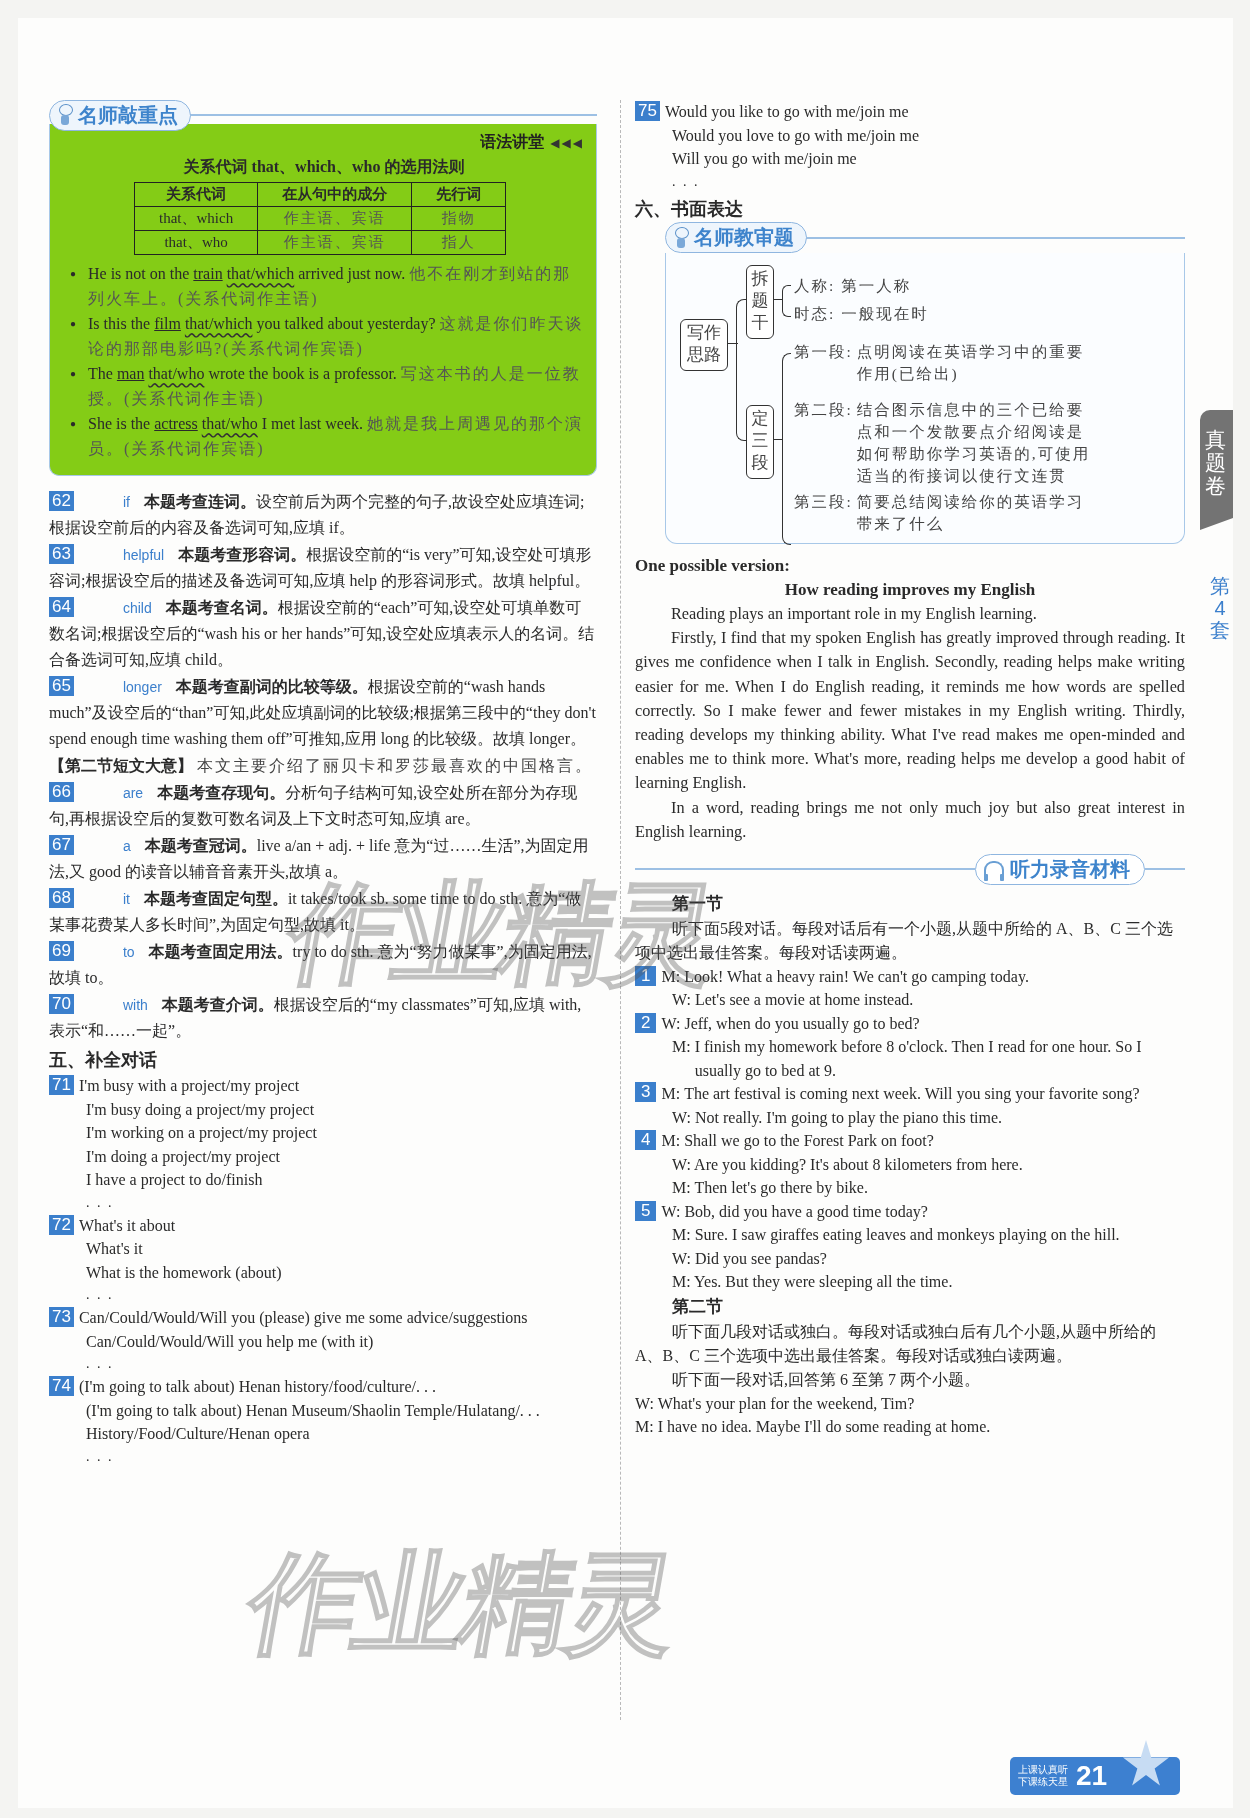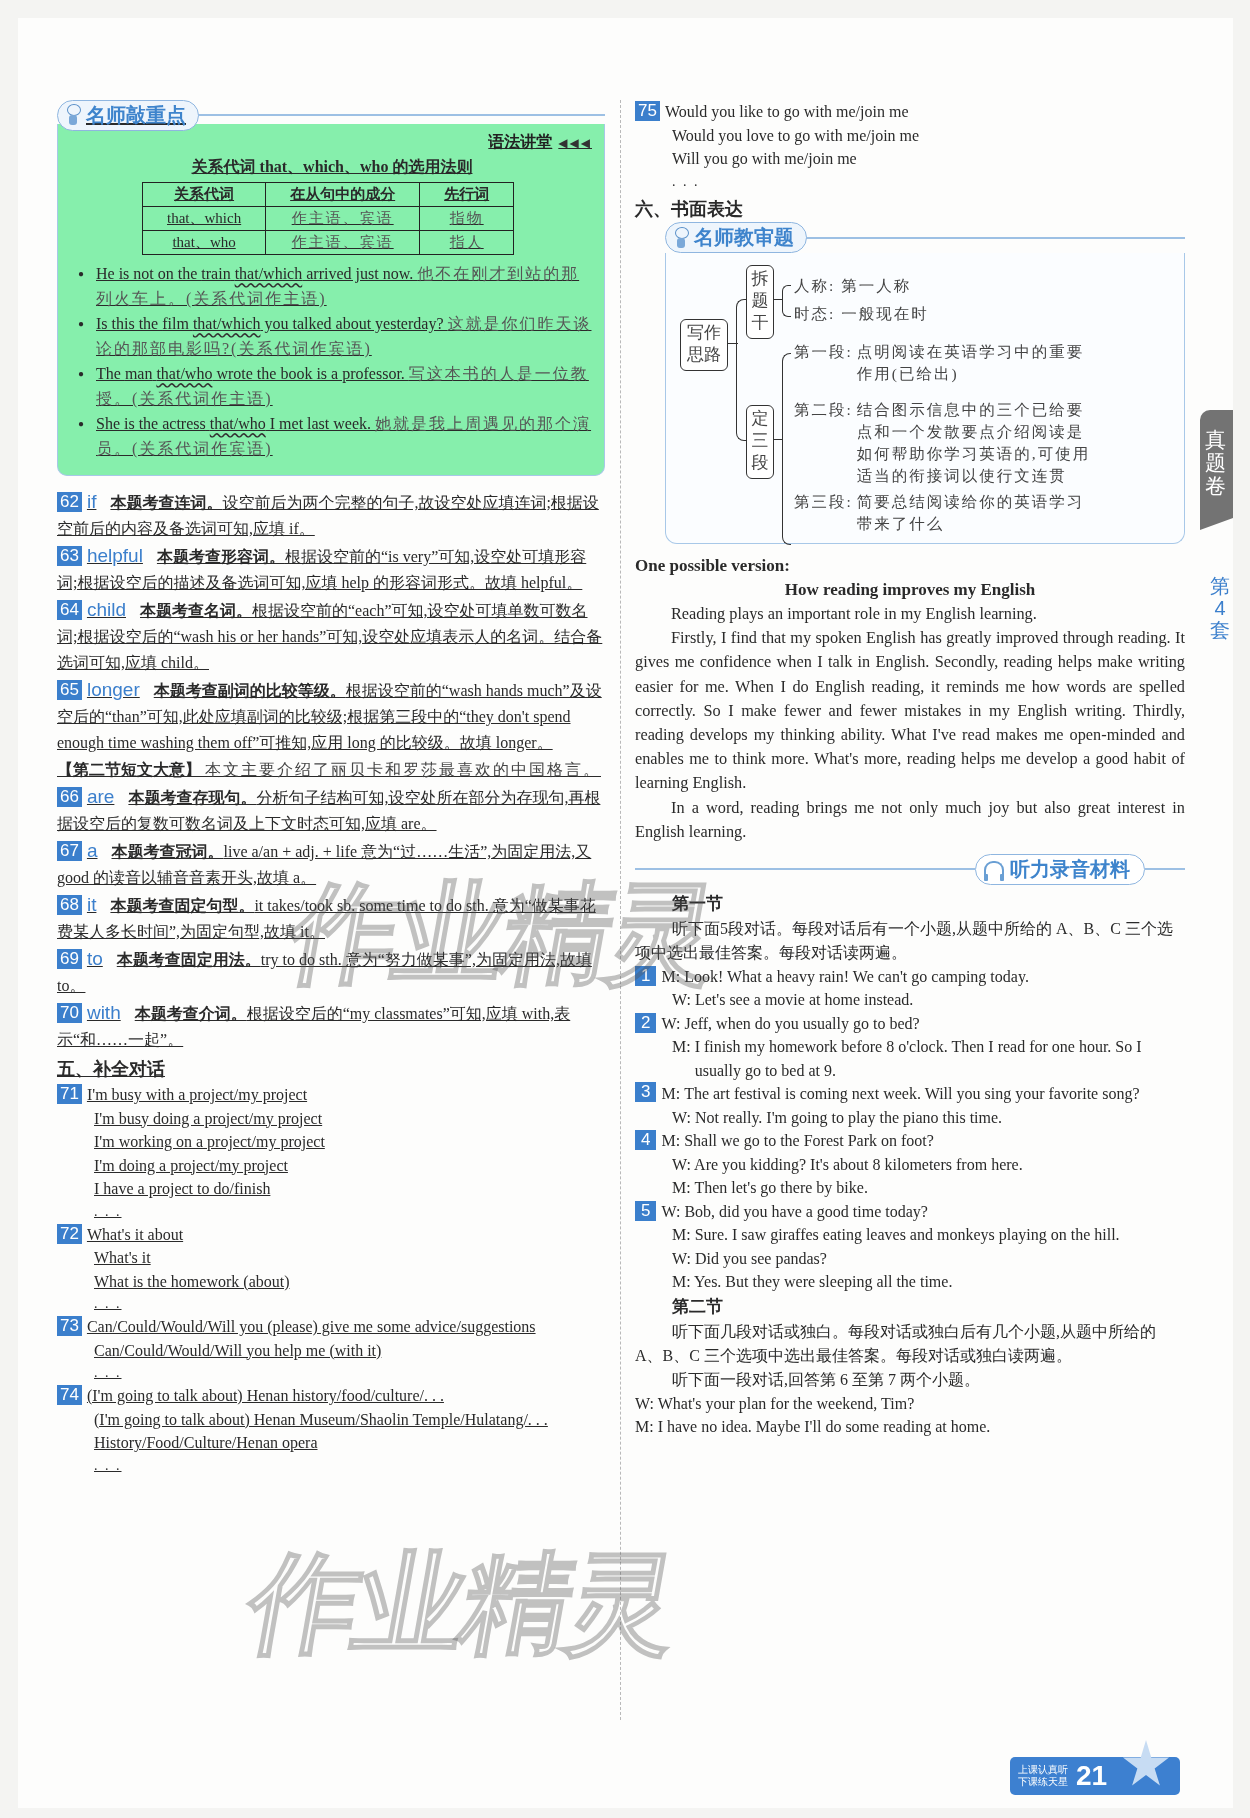--- a/index.html
+++ b/index.html
@@ -1,59 +1,59 @@
 <!DOCTYPE html>
 <html><head>
 <meta charset="utf-8">
 <style>
   html, body { margin:0; padding:0; }
   body {
     width:1250px; height:1818px; background:#f4f4f2; position:relative; overflow:hidden;
     font-family:"Liberation Serif","DejaVu Serif",serif; color:#2a2a2a;
   }
   .page { position:absolute; left:18px; top:18px; width:1215px; height:1790px; background:#fdfdfc; }
-  .col-left { position:absolute; left:57px; top:100px; width:548px;text-decoration:underline; }
+  .col-left { position:absolute; left:49px; top:100px; width:548px; }
   .col-right { position:absolute; left:635px; top:100px; width:550px; }
   .divider { position:absolute; left:620px; top:100px; height:1620px; border-left:1px dashed #b9b9b9; }
 
   
   .banner { display:flex; align-items:center; position:relative; height:30px; }
   .banner .pill {
     display:flex; align-items:center; gap:4px; border:1.5px solid #8fb6e0; border-radius:16px;
     padding:1px 12px 1px 6px; background:#eef5fc; color:#3e84cc; font-size:20px; font-weight:bold;
     font-family:"Liberation Sans","DejaVu Sans",sans-serif; z-index:1;
   }
   .banner .line { flex:1; height:2px; background:#9dc0e4; margin-left:-2px; }
   .mascot { width:18px; height:22px; position:relative; }
   .mascot:before { content:""; position:absolute; left:3px; top:0; width:12px; height:10px; border:1.5px solid #5a90c8; border-radius:50%; }
   .mascot:after { content:""; position:absolute; left:5px; top:11px; width:8px; height:10px; background:#7aa8d8; border-radius:3px; }
 
   .grammar-box {
     position:relative; margin-top:-6px; border:1.5px solid #a8c8e8; border-top:none; border-radius:0 0 10px 10px;
-    background:#86efac; padding:8px 12px 14px 14px;
+    background:#84cc16; padding:8px 12px 14px 14px;
   }
   .grammar-box .right-tag { text-align:right; font-size:16px; font-weight:bold; font-family:"Liberation Sans","DejaVu Sans",sans-serif; color:#222; }
   .grammar-box .right-tag .arrows { color:#333; font-size:12px; letter-spacing:2px; margin-left:6px; }
   .grammar-box h4 { margin:4px 0 4px 0; text-align:center; font-size:16px; }
   table.rel { border-collapse:collapse; margin:0 auto 6px 70px; font-size:15px; }
   table.rel th, table.rel td { border:1.5px solid #222; padding:2px 24px; text-align:center; }
   table.rel th { font-weight:bold; font-family:"Liberation Sans","DejaVu Sans",sans-serif; font-size:15px; }
   table.rel td.cn { color:#555; letter-spacing:2px; }
   .bullet { font-size:16px; line-height:25px; padding-left:18px; position:relative; margin-left:6px; }
   .bullet:before { content:"●"; position:absolute; left:0; top:0; font-size:10px; }
   .bullet .cn { color:#555; letter-spacing:2px; }
   .u { text-decoration:underline; }
   .w { text-decoration:underline wavy #333; text-underline-offset:3px; }
 
   .ans { font-size:16px; line-height:26px; margin-top:1px; }
   .num {
     display:inline-block; background:#3b7fcc; color:#fff; font-family:"Liberation Sans","DejaVu Sans",sans-serif;
     font-size:17px; padding:0 3px; line-height:20px; margin-right:5px; vertical-align:1px;
   }
-  .answord { color:#3b7fcc; font-family:"Liberation Sans","DejaVu Sans",sans-serif; font-size:19px; margin-right:14px; }
+  .answord { color:#3b7fcc; font-family:"Liberation Sans","DejaVu Sans",sans-serif; font-size:14px; margin-right:14px;margin-left:44px; }
   .topic { font-weight:bold; font-family:"Liberation Sans","DejaVu Sans",sans-serif; }
   .section-title { font-family:"Liberation Sans","DejaVu Sans",sans-serif; font-size:18px; font-weight:bold; margin:4px 0 2px 0; }
   .dlg { font-size:16px; line-height:23.5px; }
   .dlg .indent { padding-left:37px; }
   .dots { padding-left:37px; letter-spacing:2px; font-size:14px; line-height:22px; }
 
   
   .guide-box {
     position:relative; margin:0 0 0 30px; border:1.5px solid #a8c8e8; border-top:none; border-radius:0 0 12px 12px;
     height:290px; background:#fbfdff;

